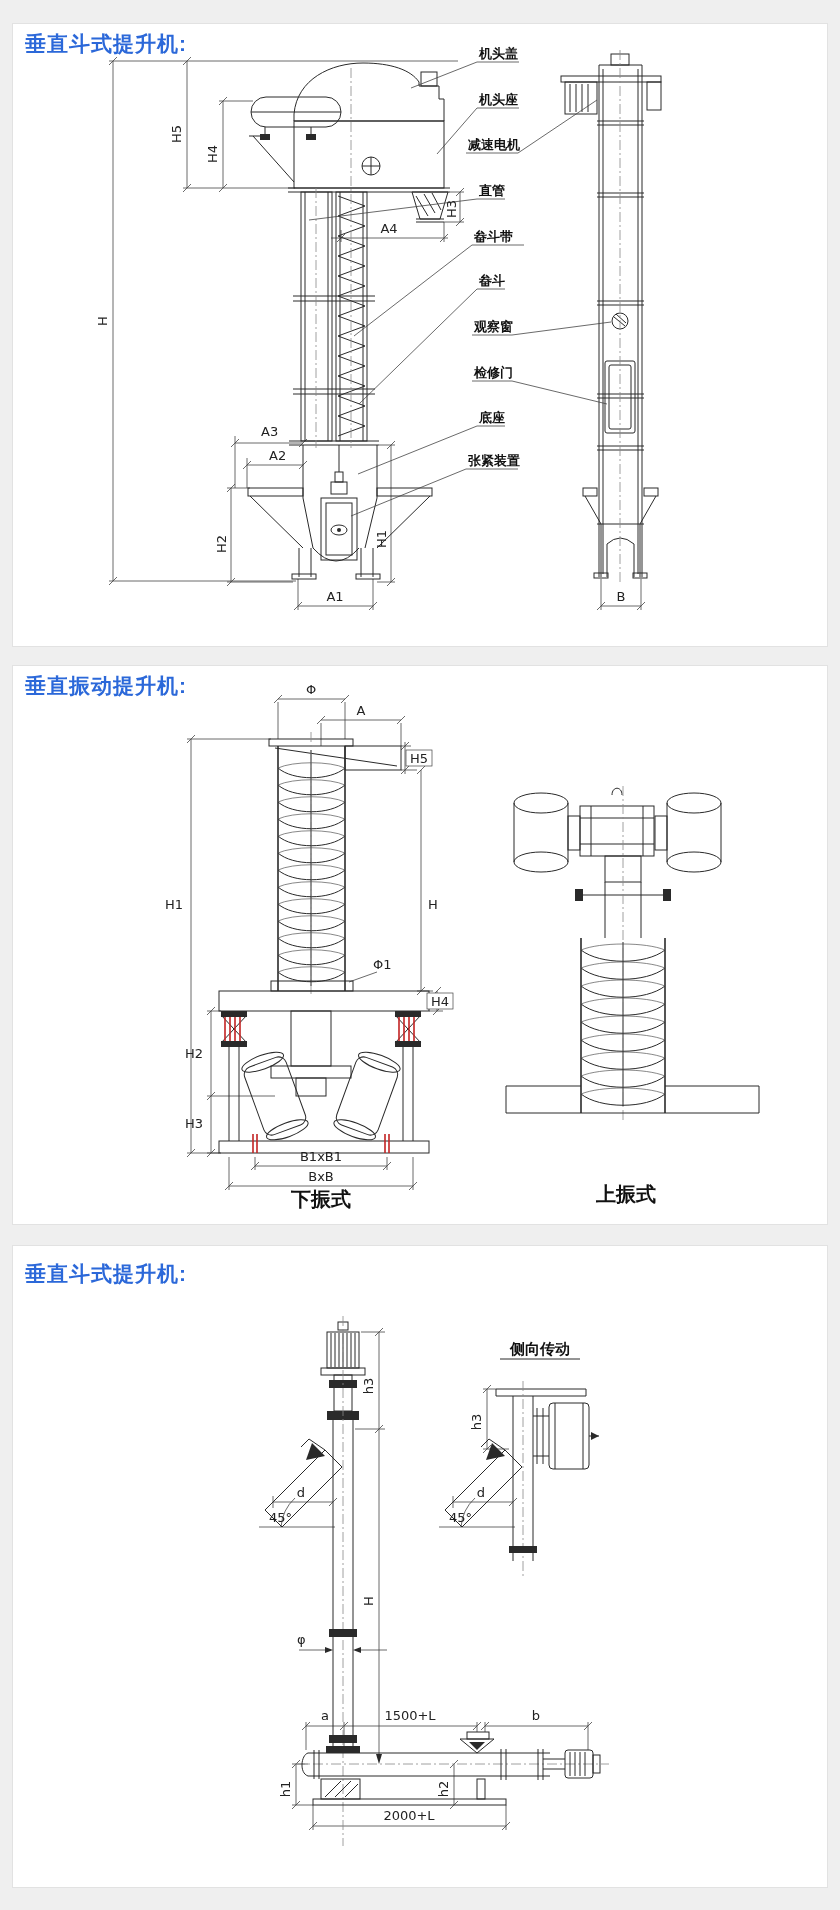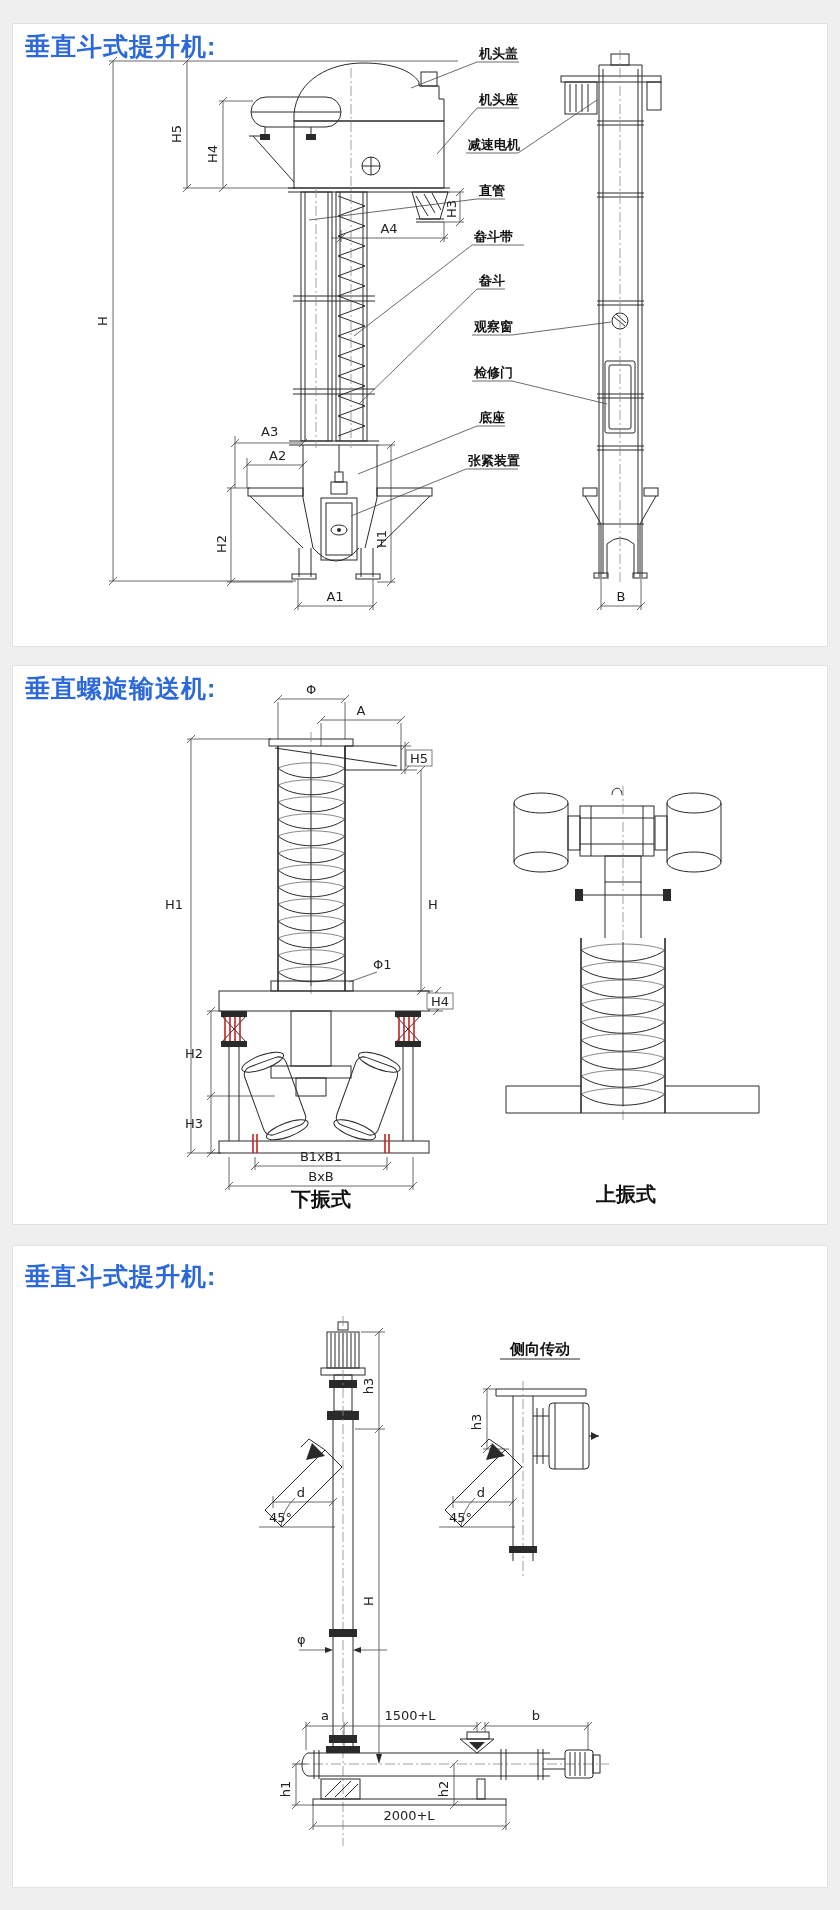--- a/index.html
+++ b/index.html
@@ -7,21 +7,21 @@
     width:840px;height:1910px;position:relative;
     background:#efefef;
     font-family:"Liberation Sans","DejaVu Sans",sans-serif;
   }
   .card{
     position:absolute;left:12px;width:816px;
     background:#ffffff;border:1px solid #e2e2e2;box-sizing:border-box;
   }
   .card-title{
     position:absolute;left:12px;top:6px;
-    font-size:25px;font-weight:bold;color:#2b68d9;letter-spacing:1px;
+    font-size:21px;font-weight:bold;color:#2b68d9;letter-spacing:1px;
     white-space:nowrap;
   }
   svg{position:absolute;left:0;top:0;}
   .ln{stroke:#2a2a2a;stroke-width:1;fill:none;}
   .ln2{stroke:#2a2a2a;stroke-width:1.6;fill:none;}
   .dim{stroke:#444;stroke-width:0.8;fill:none;}
   .dash{stroke:#888;stroke-width:0.8;fill:none;stroke-dasharray:10 3 2 3;}
   .fillk{fill:#2a2a2a;stroke:none;}
   .red{stroke:#c22222;stroke-width:1.6;fill:none;}
   .back{stroke:#555;stroke-width:0.7;fill:none;}
@@ -219,21 +219,21 @@
       <text class="dimt" x="256" y="436">A2</text>
       <text class="dimt" transform="translate(213,520) rotate(-90)" text-anchor="middle">H2</text>
       <text class="dimt" transform="translate(373,515) rotate(-90)" text-anchor="middle">H1</text>
       <text class="dimt" x="322" y="577" text-anchor="middle">A1</text>
       <text class="dimt" x="608" y="577" text-anchor="middle">B</text>
     </g>
   </svg>
 </div>
 
 <div class="card" style="top:665px;height:560px;">
-  <div class="card-title">垂直螺旋输送机:</div>
+  <div class="card-title">垂直振动提升机:</div>
   <svg width="816" height="560" viewBox="0 0 816 560">
 
     <g class="dim">
       <line x1="265" y1="33" x2="332" y2="33"></line>
       <line x1="265" y1="36" x2="265" y2="73"></line>
         <line x1="332" y1="36" x2="332" y2="73"></line>
       <line x1="308" y1="54" x2="388" y2="54"></line>
       <line x1="308" y1="57" x2="308" y2="80"></line>
         <line x1="388" y1="57" x2="388" y2="80"></line>
       <line x1="392" y1="76" x2="392" y2="108"></line>

